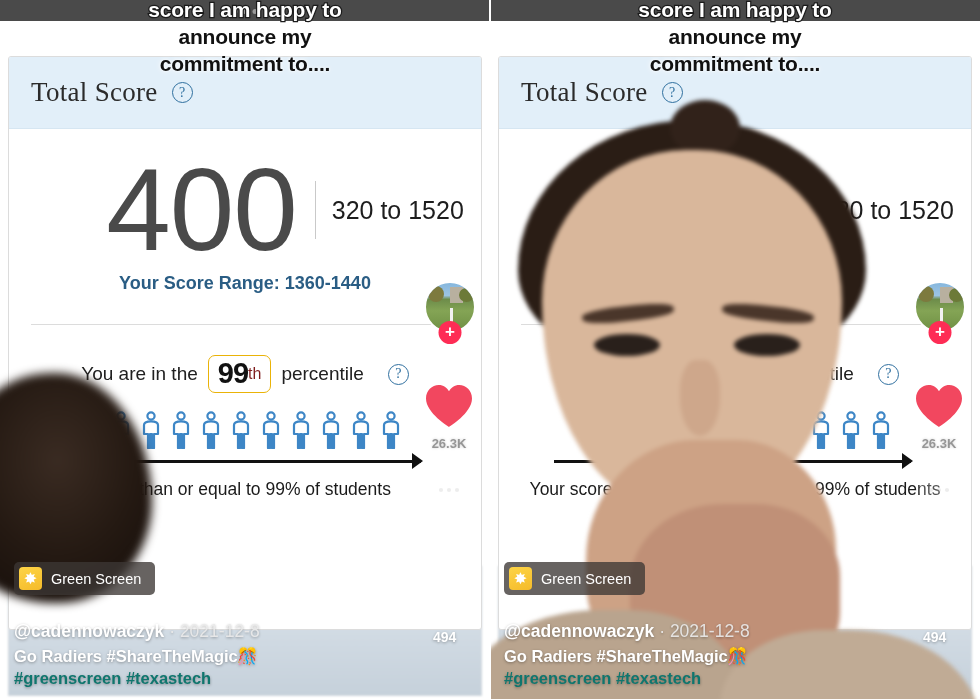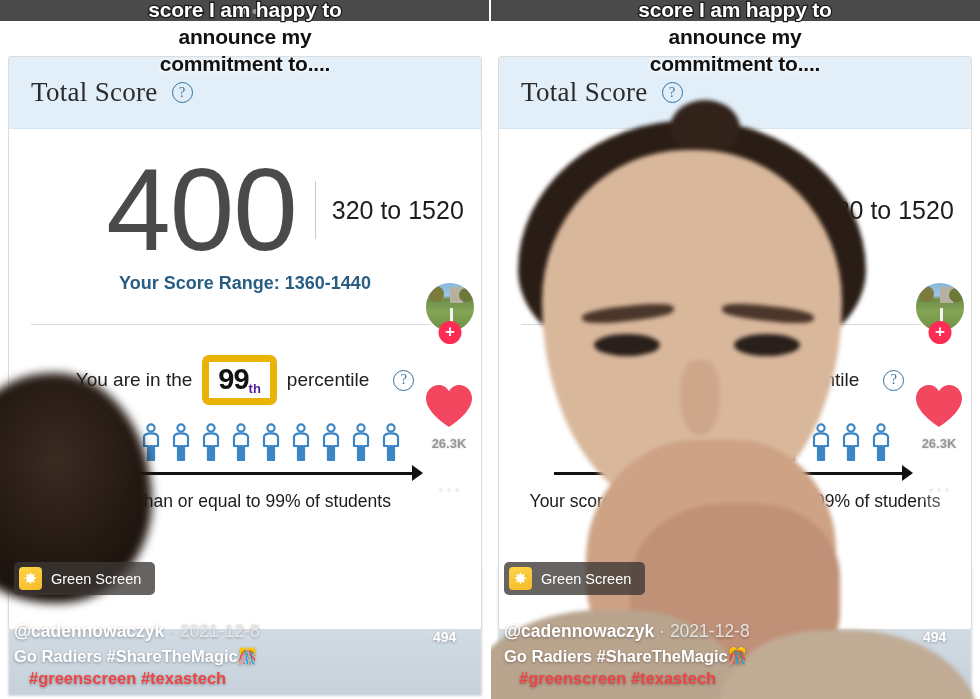--- a/index.html
+++ b/index.html
@@ -112,27 +112,27 @@
   .hr {
     margin:30px 22px 0 22px; height:1px; background:#dcdcdc;
   }
 
   .pct-line {
     display:flex; align-items:center; justify-content:center;
     gap:10px; margin-top:30px;
     font-size:19px; color:#202020;
   }
   .pct-box {
-    border:7px solid #eab308; border-radius:7px;
+    border:1px solid #eab308; border-radius:7px;
     padding:1px 9px 2px 9px;
-    display:flex; align-items:flex-end; gap:0;
+    display:flex; align-items:center; gap:0;
     background:#fff;
   }
   .pct-box .n { font-size:29px; font-weight:700; color:#111; letter-spacing:-1px;}
-  .pct-box .sup { font-size:13px; font-weight:700; color:#4c1d95; }
+  .pct-box .sup { font-size:16px; font-weight:400; color:#7f1d1d; }
 
   .people {
     display:flex; justify-content:center; gap:6px;
     margin-top:18px; padding-left:22px;
   }
   .person { width:24px; height:38px; }
 
   .axis {
     position:relative;
     margin:4px 60px 0 55px;
@@ -286,21 +286,21 @@
   .meta .handle {
     font-size:17.5px; font-weight:700; color:#ffffff;
     text-shadow:0 1px 3px rgba(0,0,0,.35);
   }
   .meta .handle .date { font-weight:400; color:#e9e9e9; opacity:.92; }
   .meta .desc {
     font-size:16.5px; font-weight:700; color:#ffffff;
     text-shadow:0 1px 3px rgba(0,0,0,.35);
     line-height:22px; margin-top:3px;
   }
-  .tag { color:#ef4444;margin-left:15px; }
+  .tag { color:#0f766e; }
 
   
   .gap-line { position:absolute; left:489px; top:0; width:2px; height:699px; background:#fff; z-index:90;}
 </style>
 </head>
 <body>
 
 <div class="stage">
 
   <div class="frame left">

